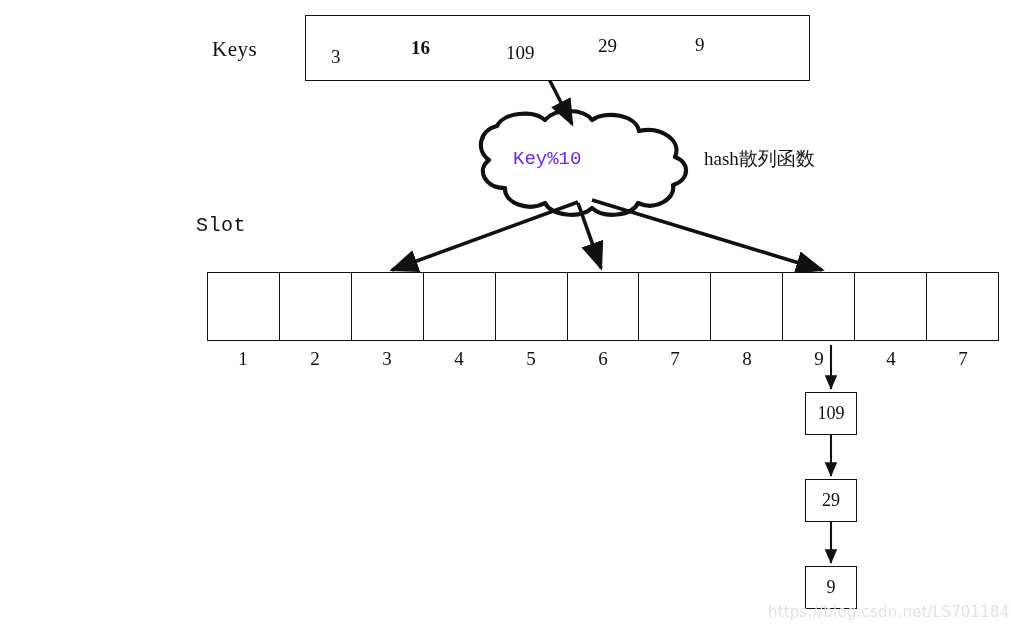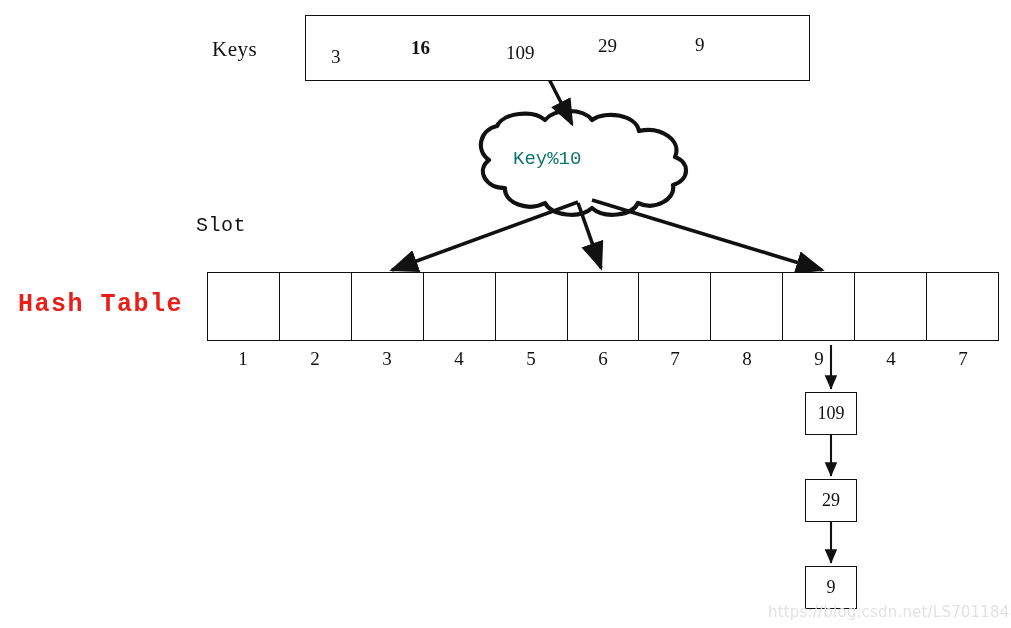--- a/index.html
+++ b/index.html
@@ -51,21 +51,21 @@
   .label-hashfn {
     left: 704px; top: 146px;
     font-family: "Liberation Serif", "DejaVu Serif", serif;
     font-size: 19px;
     color: #111111;
   }
   .label-cloudtext {
     left: 513px; top: 148px;
     font-family: "Liberation Mono", "DejaVu Sans Mono", monospace;
     font-size: 19px;
-    color: #0f766e;
+    color: #6d28d9;
   }
 
   .keys-box {
     left: 305px; top: 15px;
     width: 505px; height: 66px;
     border: 1.6px solid #111111;
     box-sizing: border-box;
     background: #ffffff;
   }
   .key-val {
@@ -178,24 +178,24 @@
 
   <div class="abs keys-box">
     <div class="key-val" style="left:25px;  top:30px;">3</div>
     <div class="key-val" style="left:105px; top:21px;font-weight:bold;">16</div>
     <div class="key-val" style="left:200px; top:26px;">109</div>
     <div class="key-val" style="left:292px; top:19px;">29</div>
     <div class="key-val" style="left:389px; top:18px;">9</div>
   </div>
 
   <div class="abs label-cloudtext">Key%10</div>
+  <div class="abs label-hashfn">hash散列函数</div>
 
   <div class="abs label-slot">Slot</div>
 
-  <div class="abs label-hashtable">Hash Table</div>
 
   <div class="abs hash-row">
     <div class="hash-cell"></div>
     <div class="hash-cell"></div>
     <div class="hash-cell"></div>
     <div class="hash-cell"></div>
     <div class="hash-cell"></div>
     <div class="hash-cell"></div>
     <div class="hash-cell"></div>
     <div class="hash-cell"></div>

